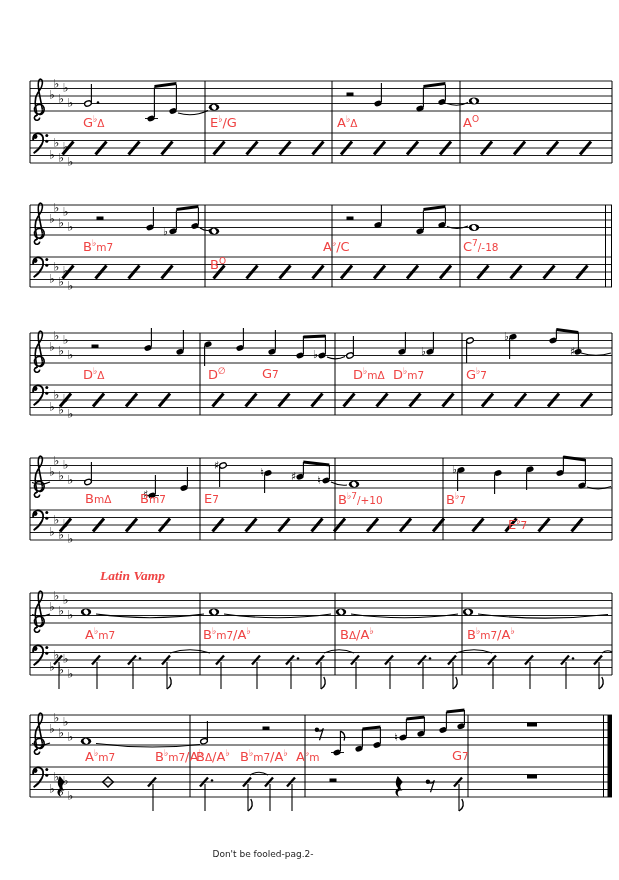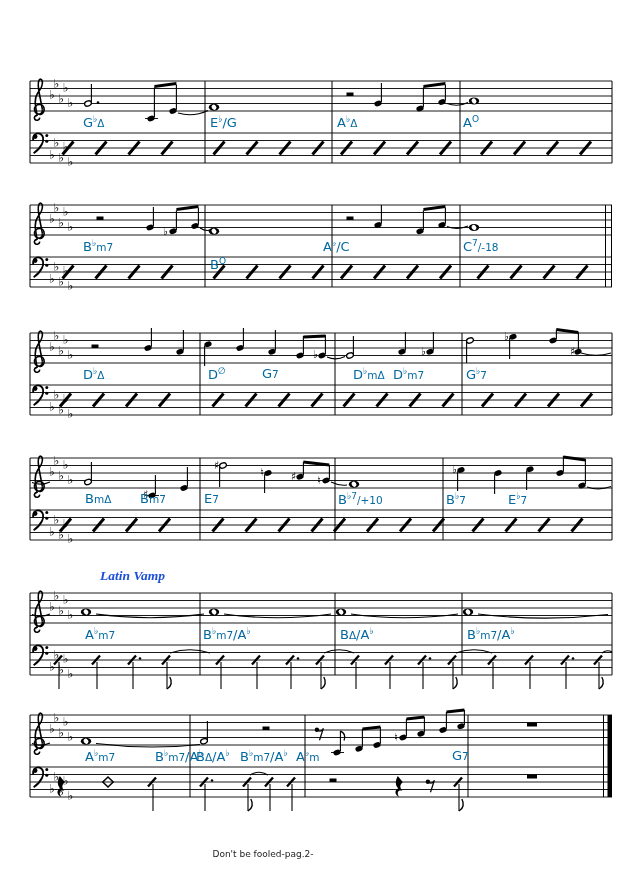--- a/index.html
+++ b/index.html
@@ -1,22 +1,22 @@
 <!DOCTYPE html>
 <html><head>
 <meta charset="utf-8">
 <style>
   html,body{margin:0;padding:0;background:#fff;}
   .page{position:relative;width:619px;height:880px;background:#ffffff;overflow:hidden;
         font-family:"DejaVu Sans","Liberation Sans",sans-serif;}
   svg.sys{position:absolute;left:20px;}
-  .chord{position:absolute;font:500 13px "DejaVu Sans","Liberation Sans",sans-serif;color:#0369a1;white-space:nowrap;text-align:right;}
+  .chord{position:absolute;font:500 13px "DejaVu Sans","Liberation Sans",sans-serif;color:#ef4444;white-space:nowrap;text-align:right;}
   .chord .sup{font-size:9px;vertical-align:4.5px;}
   .chord .q{font-size:10.5px;}
-  .tempo{position:absolute;left:100px;top:568px;font:bold italic 13.5px "Liberation Serif","DejaVu Serif",serif;color:#1d4ed8;}
+  .tempo{position:absolute;left:100px;top:568px;font:bold italic 13.5px "Liberation Serif","DejaVu Serif",serif;color:#ef4444;}
   .footer{position:absolute;left:0;top:849px;width:526px;text-align:center;
           font:9px "DejaVu Sans","Liberation Sans",sans-serif;color:#222;}
   svg .st{stroke:#000;stroke-width:0.9;}
   svg .bar{stroke:#000;stroke-width:1;}
   svg .stem{stroke:#000;stroke-width:1.1;}
   svg .tie{fill:none;stroke:#000;stroke-width:1.1;}
   svg .flagp{fill:none;stroke:#000;stroke-width:1.4;}
   svg text.acc{font:11px "DejaVu Sans",sans-serif;fill:#000;}
   svg text.ks{font:12px "DejaVu Sans",sans-serif;fill:#000;}
 </style>
@@ -465,21 +465,21 @@
 <div class="chord" style="left:262px;top:366px"><span>G</span><span class="q">7</span></div>
 <div class="chord" style="left:353px;top:366px"><span>D</span><span class="sup">♭</span><span class="q">mΔ</span></div>
 <div class="chord" style="left:393px;top:366px"><span>D</span><span class="sup">♭</span><span class="q">m7</span></div>
 <div class="chord" style="left:466px;top:366px"><span>G</span><span class="sup">♭</span><span class="q">7</span></div>
 
 <div class="chord" style="left:85px;top:491px"><span>B</span><span class="q">mΔ</span></div>
 <div class="chord" style="left:140px;top:491px"><span>B</span><span class="q">m7</span></div>
 <div class="chord" style="left:204px;top:491px"><span>E</span><span class="q">7</span></div>
 <div class="chord" style="left:338px;top:491px"><span>B</span><span class="sup">♭7</span><span class="q">/+10</span></div>
 <div class="chord" style="left:446px;top:491px"><span>B</span><span class="sup">♭</span><span class="q">7</span></div>
-<div class="chord" style="left:508px;top:491px"><span>E</span><span class="sup">♭</span><span class="q">7</span></div>
+<div class="chord" style="left:508px;top:516px"><span>E</span><span class="sup">♭</span><span class="q">7</span></div>
 
 <div class="chord" style="left:85px;top:626px"><span>A</span><span class="sup">♭</span><span class="q">m7</span></div>
 <div class="chord" style="left:203px;top:626px"><span>B</span><span class="sup">♭</span><span class="q">m7</span><span>/A</span><span class="sup">♭</span></div>
 <div class="chord" style="left:340px;top:626px"><span>B</span><span class="q">Δ</span><span>/A</span><span class="sup">♭</span></div>
 <div class="chord" style="left:467px;top:626px"><span>B</span><span class="sup">♭</span><span class="q">m7</span><span>/A</span><span class="sup">♭</span></div>
 
 <div class="chord" style="left:85px;top:748px"><span>A</span><span class="sup">♭</span><span class="q">m7</span></div>
 <div class="chord" style="left:155px;top:748px"><span>B</span><span class="sup">♭</span><span class="q">m7</span><span>/A</span><span class="sup">♭</span></div>
 <div class="chord" style="left:196px;top:748px"><span>B</span><span class="q">Δ</span><span>/A</span><span class="sup">♭</span></div>
 <div class="chord" style="left:240px;top:748px"><span>B</span><span class="sup">♭</span><span class="q">m7</span><span>/A</span><span class="sup">♭</span></div>

